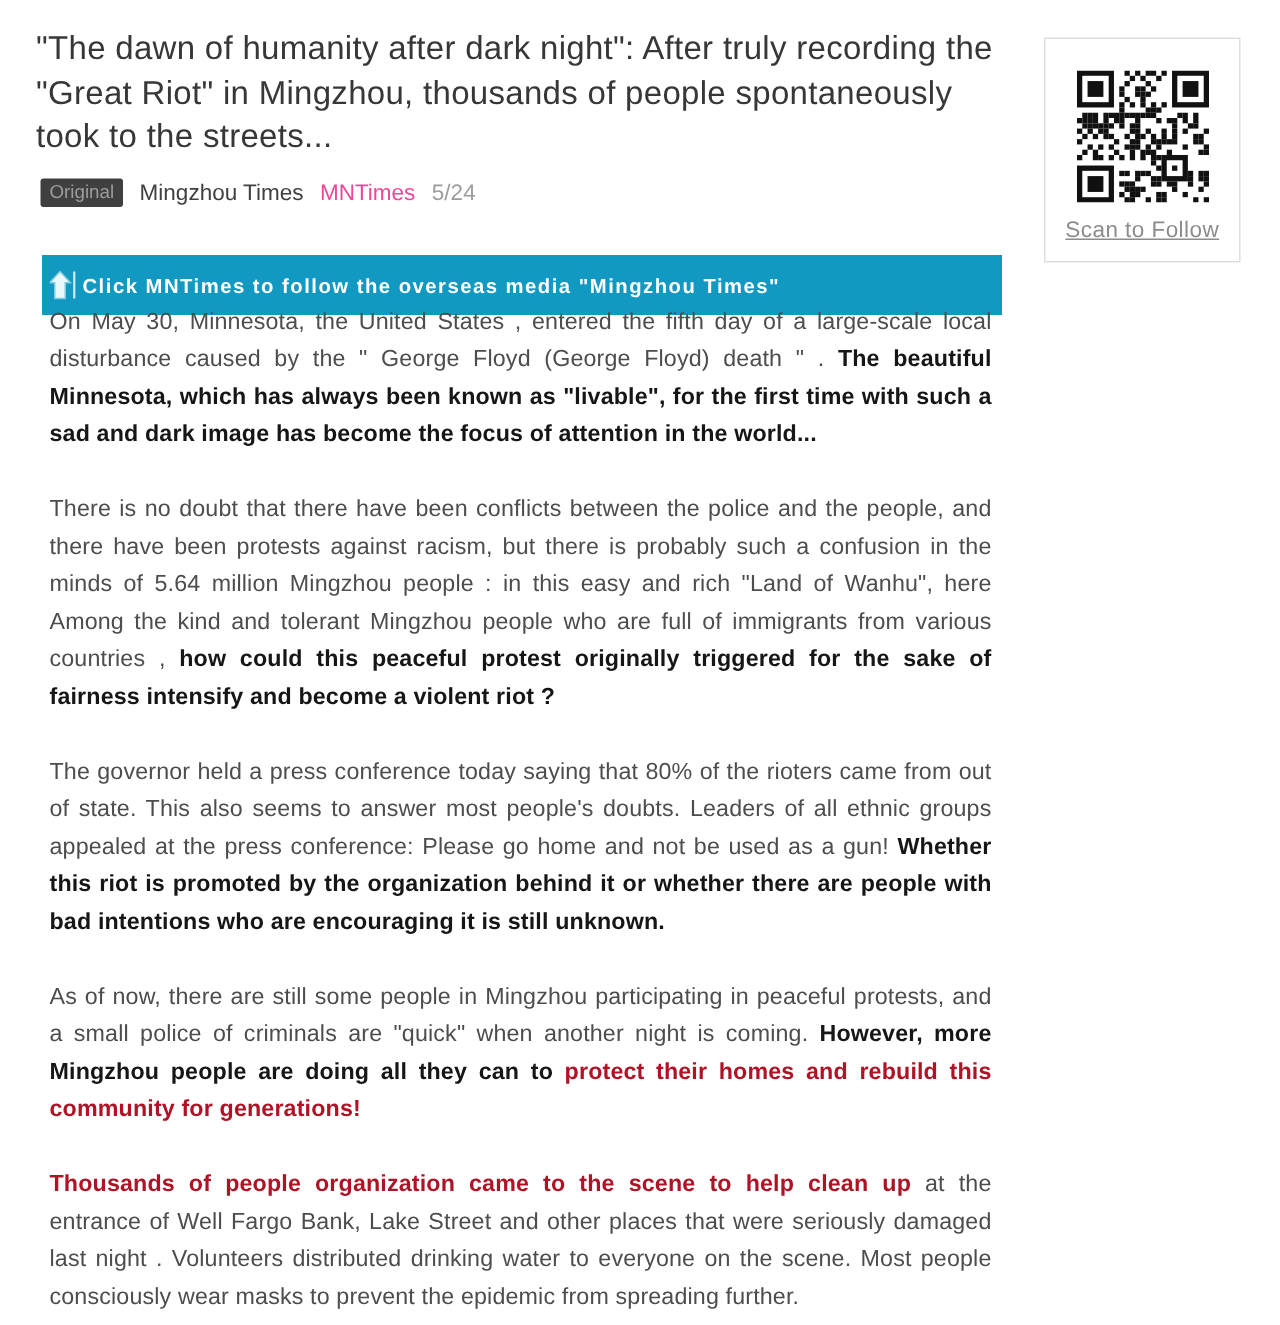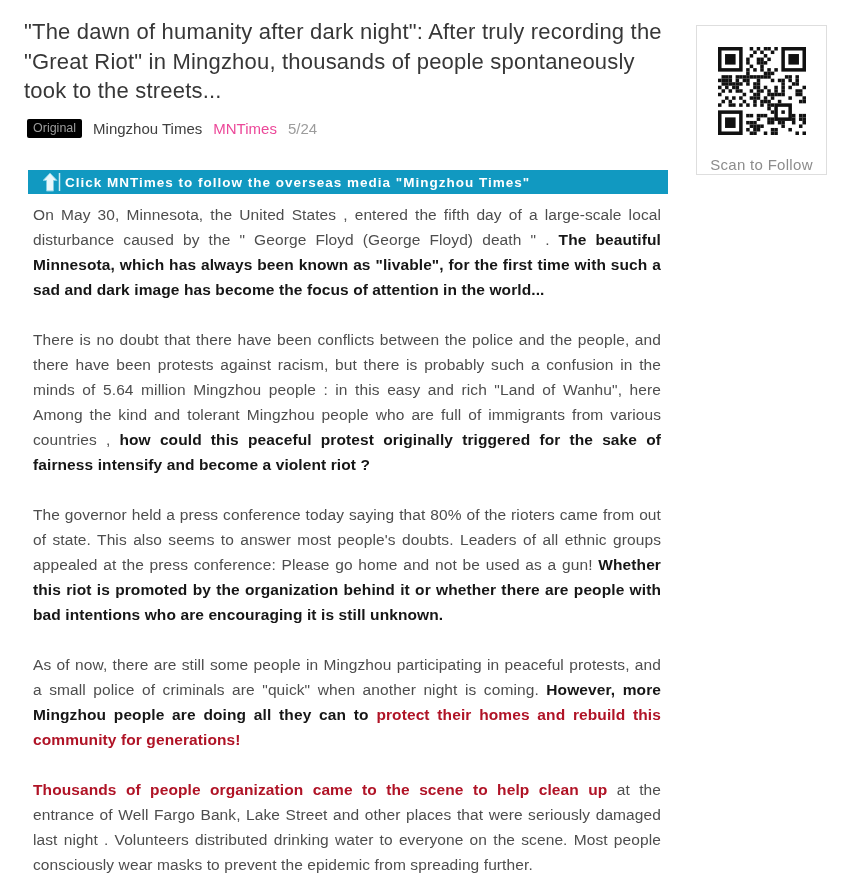--- a/index.html
+++ b/index.html
@@ -23,21 +23,21 @@
     letter-spacing: 0.2px;
   }
   .byline {
     margin: 13px 0 0 27px;
     display: flex;
     align-items: center;
     gap: 11px;
     font-size: 15px;
   }
   .original-badge {
-    background: #000000;
+    background: #404040;
     color: #9c9c9c;
     font-size: 12.5px;
     padding: 2px 6px 3px;
     border-radius: 2px;
   }
   .account-name { color: #404040; }
   .mn-link { color: #ec4899; text-decoration: none; cursor: pointer; }
   .pub-date { color: #9c9c9c; }
   
   .qr-panel {
@@ -45,36 +45,37 @@
     left: 696px;
     top: 25px;
     width: 131px;
     height: 150px;
     border: 1px solid #dedede;
     background: #ffffff;
     text-align: center;
   }
   .qr-panel svg { margin-top: 21px; display: inline-block; }
   .qr-caption {
-    margin-top: 17px;
+    margin-top: 5px;
     font-size: 15px;
     color: #8c8c8c;
     letter-spacing: 0.3px;
+    text-decoration: underline;
   }
   
   .banner {
     position: absolute;
     left: 28px;
     top: 170px;
     width: 640px;
-    height: 24px;
+    height: 40px;
     background: #1199c1;
     display: flex;
     align-items: center;
-    padding-left: 15px;
+    padding-left: 5px;
     cursor: pointer;
   }
   .banner .arrow-icon { display: inline-flex; margin-right: 4px; }
   .banner .banner-text {
     color: #ffffff;
     font-size: 13.5px;
     font-weight: 700;
     letter-spacing: 1px;
     white-space: nowrap;
   }

